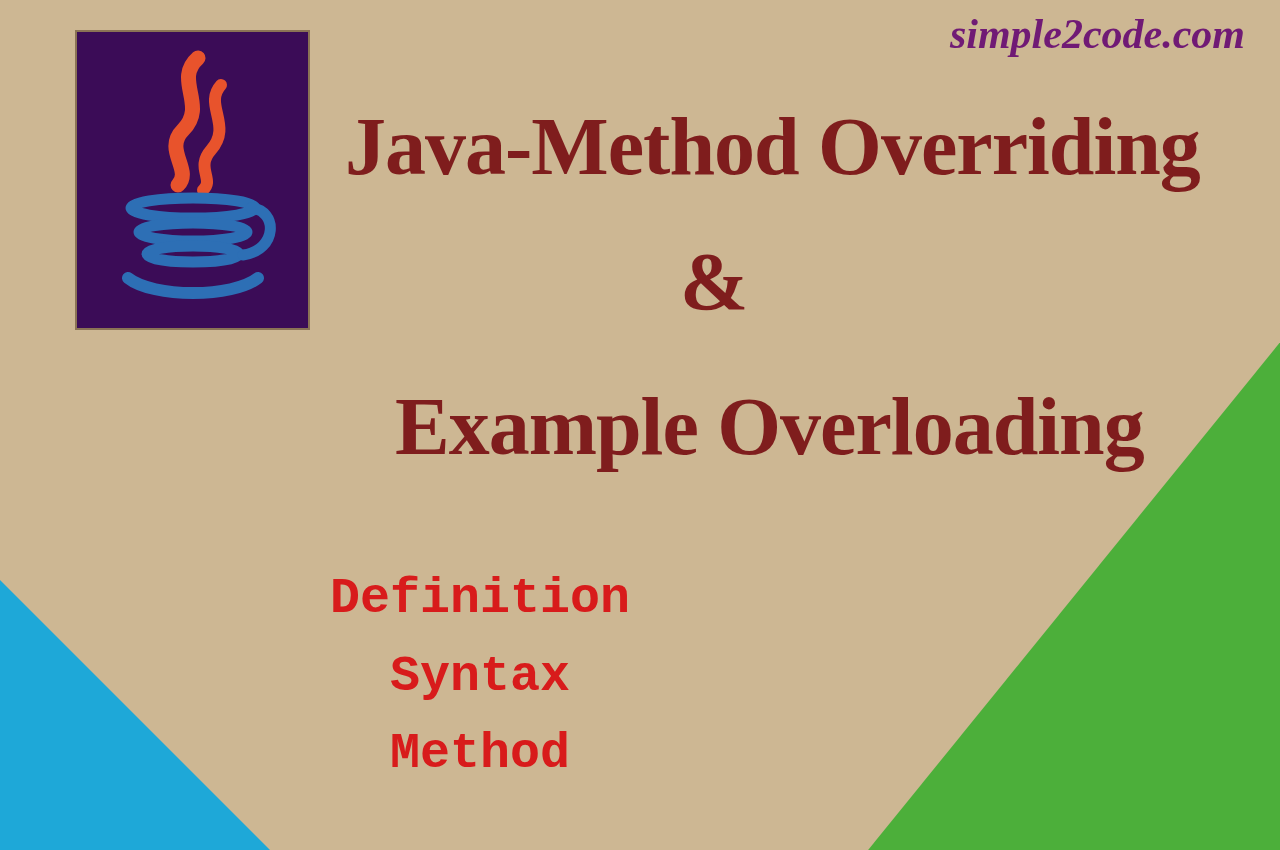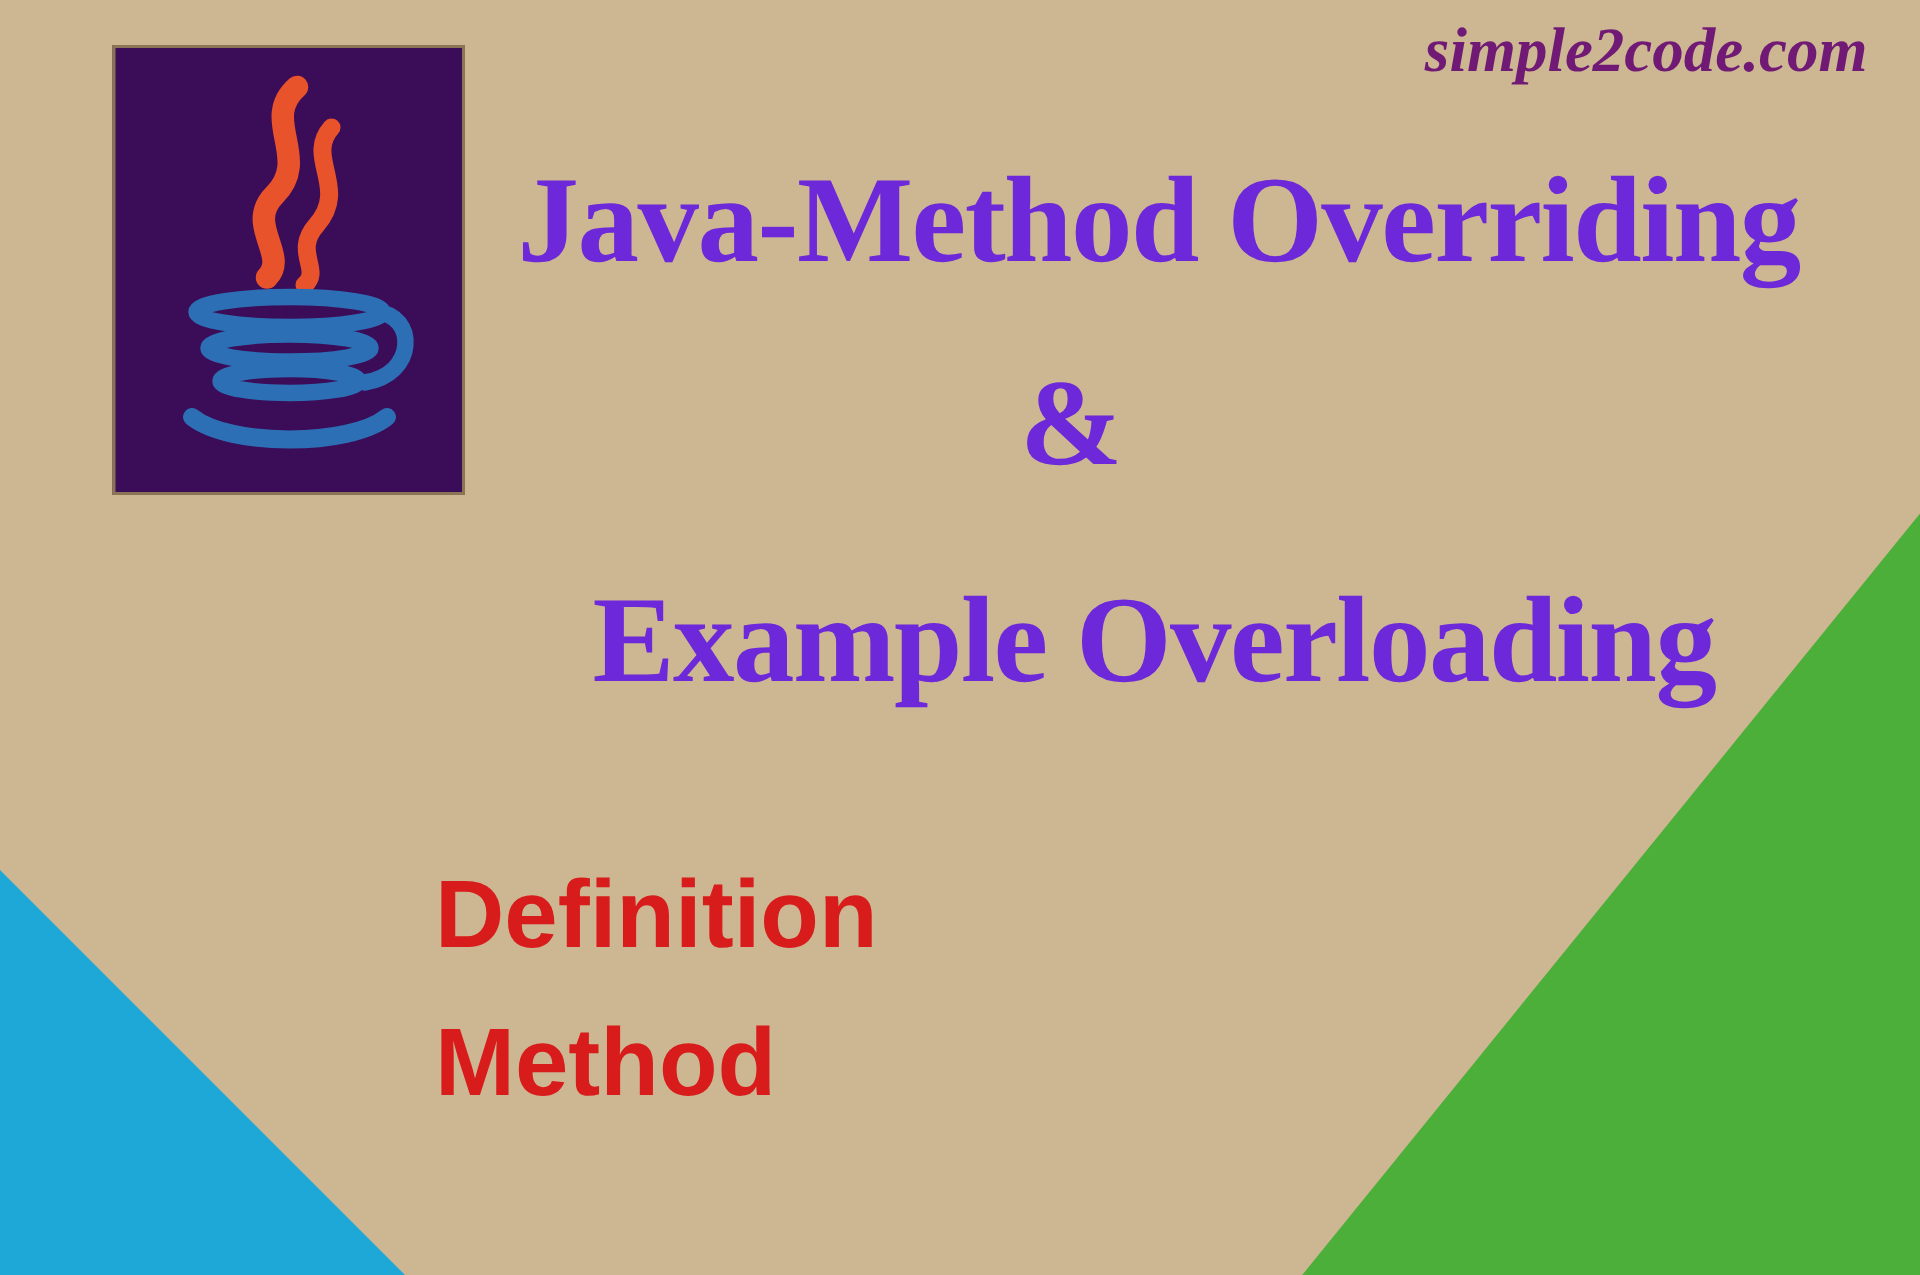--- a/index.html
+++ b/index.html
@@ -38,21 +38,21 @@
       justify-content: center;
     }
     .java-logo-svg {
       width: 180px;
       height: 260px;
     }
     .headline {
       position: absolute;
       font-family: Georgia, 'Times New Roman', serif;
       font-weight: bold;
-      color: #6d28d9;
+      color: #7f1d1d;
       text-align: center;
     }
     .headline-1 {
       top: 100px;
       left: 345px;
       font-size: 82px;
       letter-spacing: -1px;
     }
     .headline-amp {
       top: 235px;
@@ -63,24 +63,25 @@
       top: 380px;
       left: 395px;
       font-size: 82px;
       letter-spacing: -1px;
     }
     .sub-list {
       position: absolute;
       top: 560px;
       left: 290px;
       color: #d81b1b;
-      font-family: Liberation Sans, sans-serif;
+      font-family: Liberation Mono, monospace;
       font-weight: 900;
-      font-size: 64px;
+      font-size: 50px;
       line-height: 1.55;
+      text-align: center;
       width: 380px;
     }
     .triangle-green {
       position: absolute;
       bottom: -10px;
       right: -10px;
       width: 0;
       height: 0;
       border-left: 430px solid transparent;
       border-bottom: 530px solid #4caf3a;
@@ -118,14 +119,15 @@
     <path d="M 25 228 C 50 248, 130 248, 155 228" stroke="#2d6fb5" stroke-width="12" fill="none" stroke-linecap="round"></path>
   </svg>
 </div>
 
 <div class="headline headline-1">Java-Method Overriding</div>
 <div class="headline headline-amp">&amp;</div>
 <div class="headline headline-2">Example Overloading</div>
 
 <div class="sub-list">
   <div>Definition</div>
+  <div>Syntax</div>
   <div>Method</div>
 </div>
 
 </body></html>

